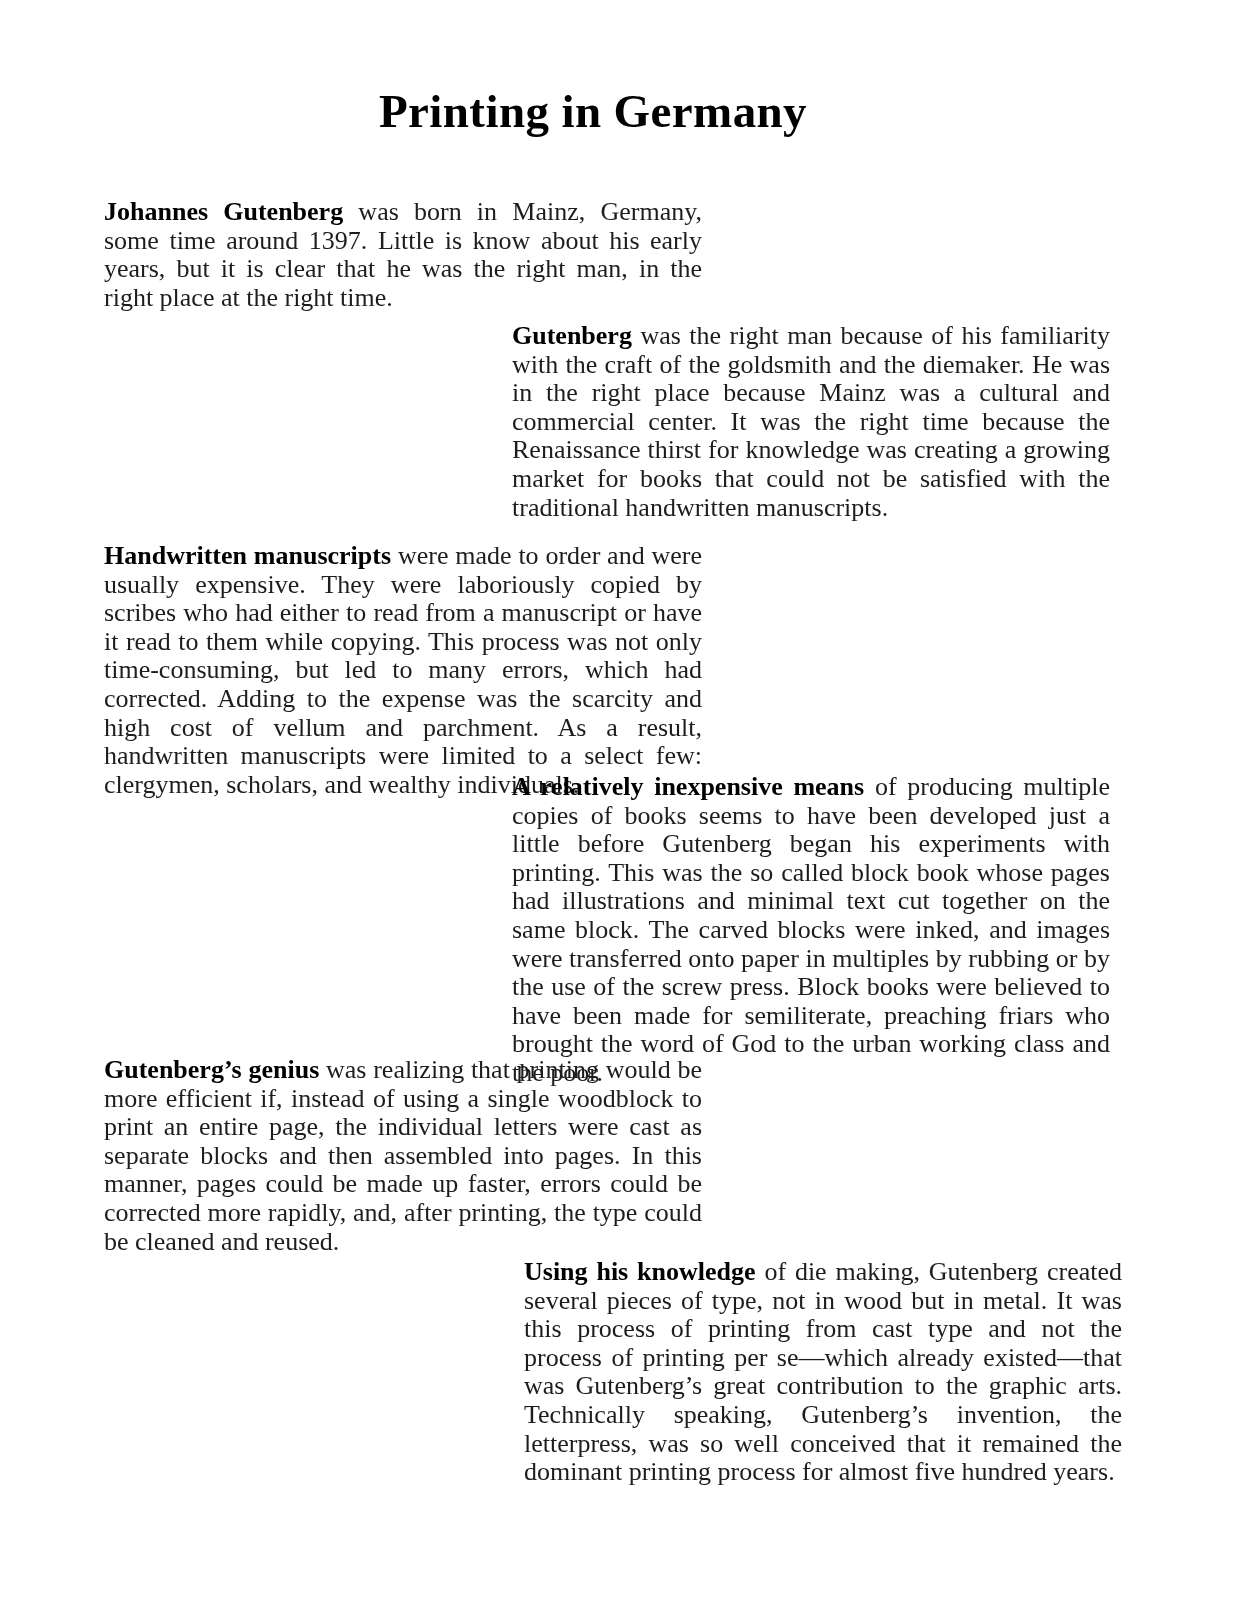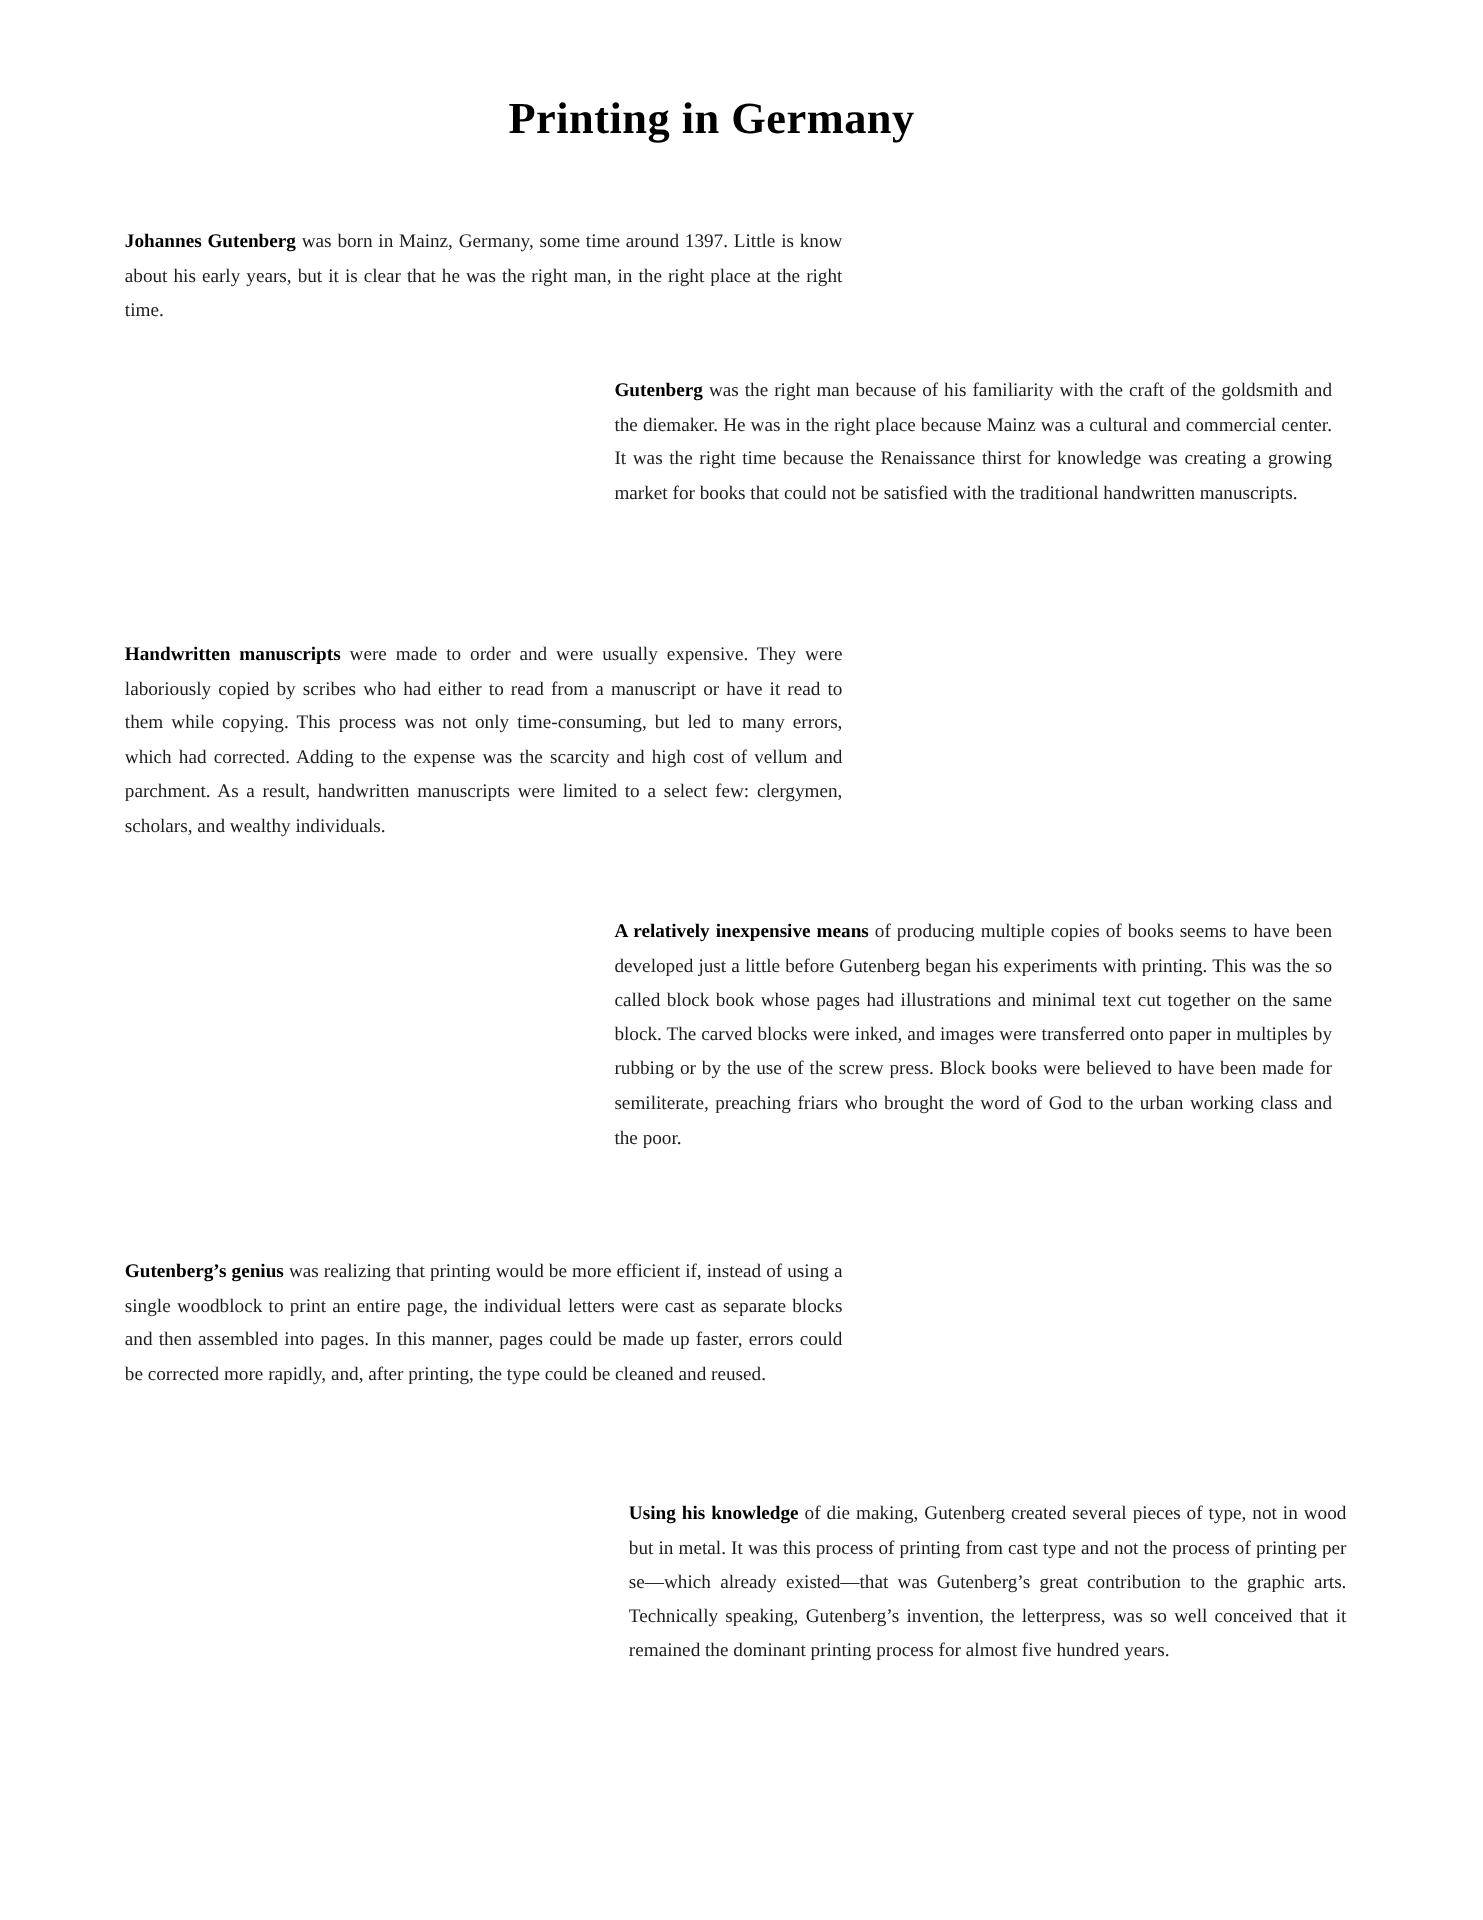--- a/index.html
+++ b/index.html
@@ -19,28 +19,28 @@
     color: #1a1a1a;
   }
   .doc-title {
     position: absolute;
     left: 0;
     top: 55px;
     width: 1186px;
     text-align: center;
     font-family: "Liberation Serif", "DejaVu Serif", serif;
     font-weight: bold;
-    font-size: 37px;
+    font-size: 47px;
     letter-spacing: 0.4px;
     color: #000000;
     line-height: 1.1;
   }
   .body-block {
     position: absolute;
-    font-size: 16px;
+    font-size: 26px;
     line-height: 28.6px;
     color: #1d1d1d;
     text-align: justify;
     text-justify: inter-word;
     hyphens: none;
   }
   .body-block .lead {
     font-weight: bold;
     color: #000000;
   }

